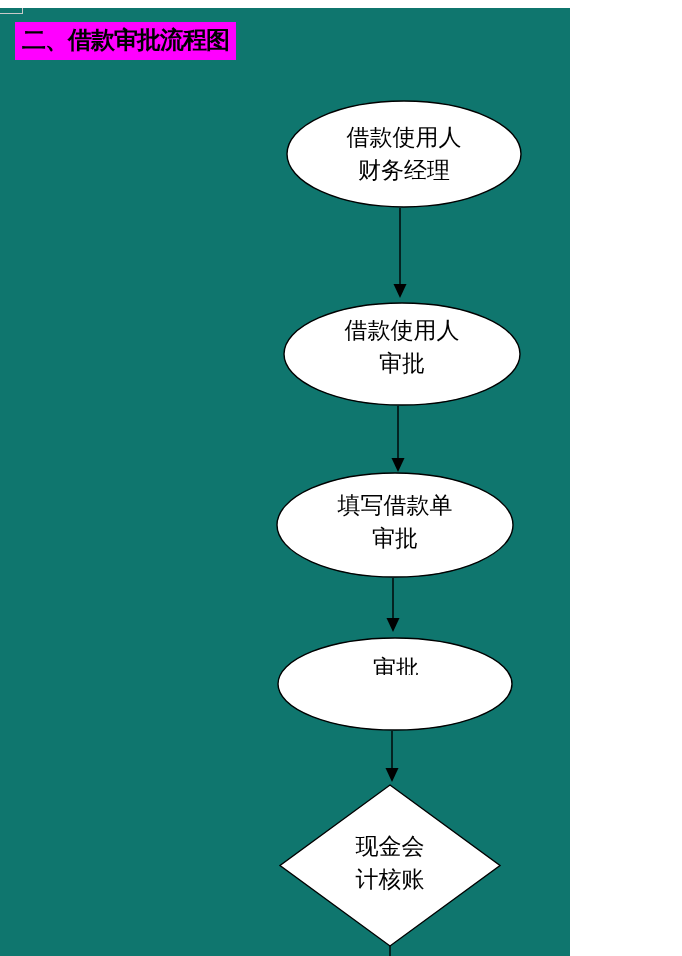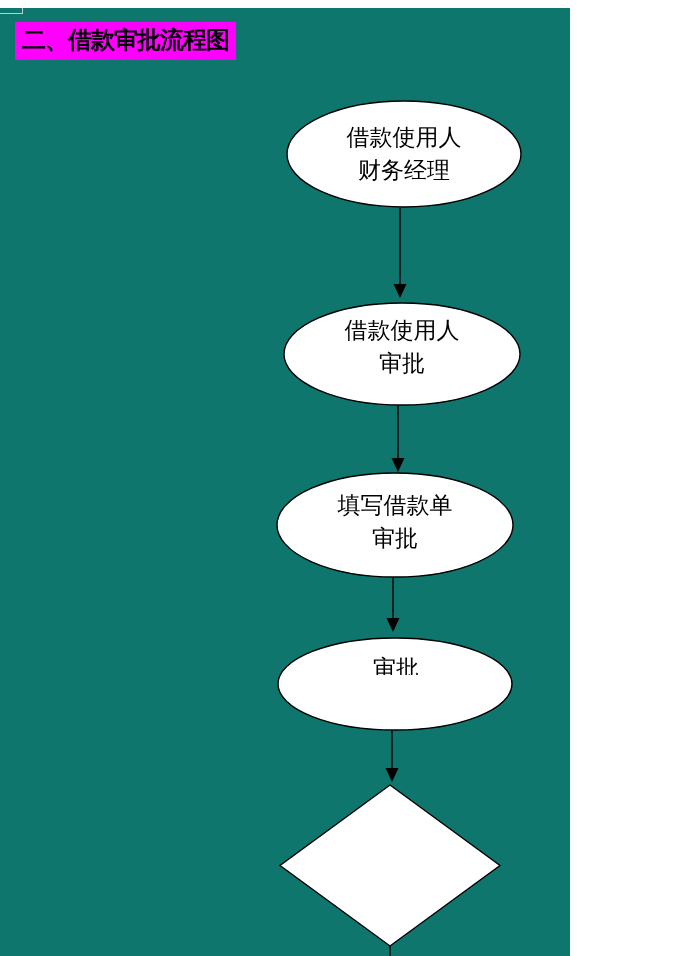--- a/index.html
+++ b/index.html
@@ -111,14 +111,18 @@
 
   <div class="node-label" style="left:275px; top:481px;">
     <span>填写借款单</span>
     <span>审批</span>
   </div>
 
   <div class="node-label" style="left:276px; top:644px;">
     <span class="clip">审批</span>
   </div>
 
+  <div class="node-label" style="left:270px; top:822px;">
+    <span>现金会</span>
+    <span>计核账</span>
+  </div>
 
 </div>
 
 </body></html>

